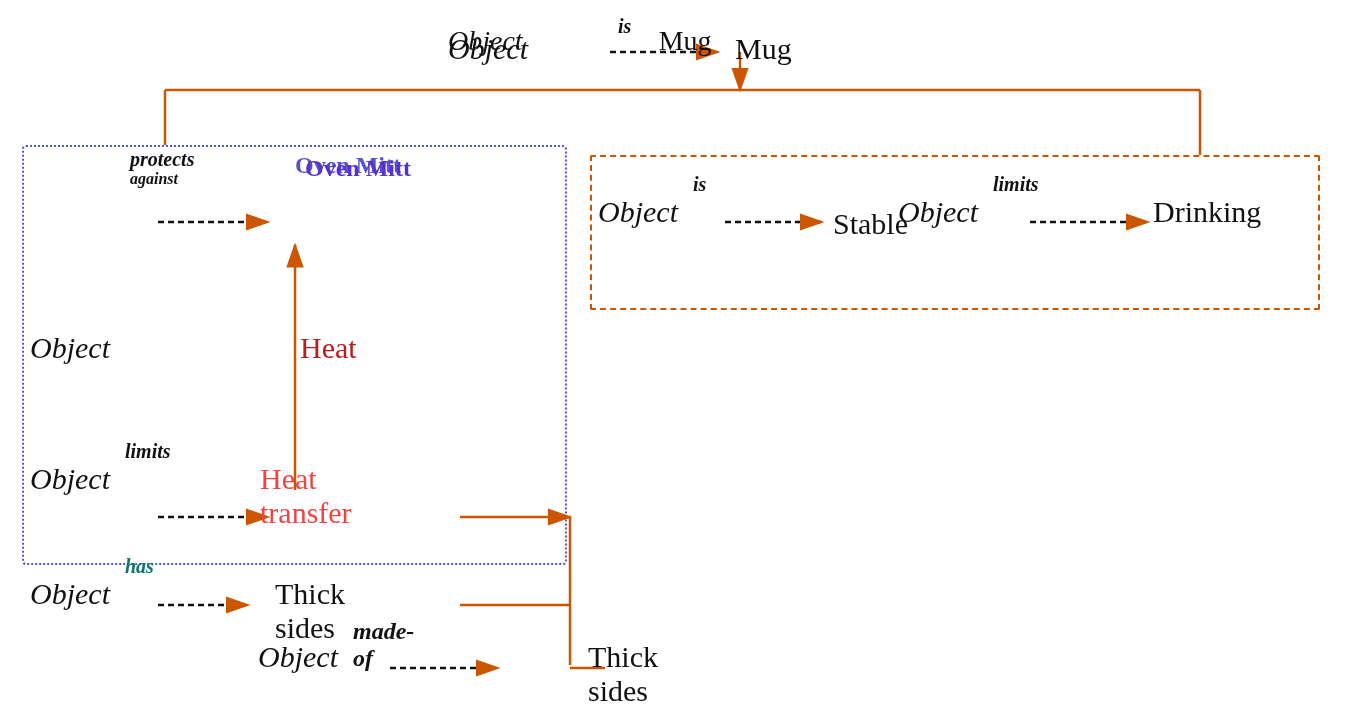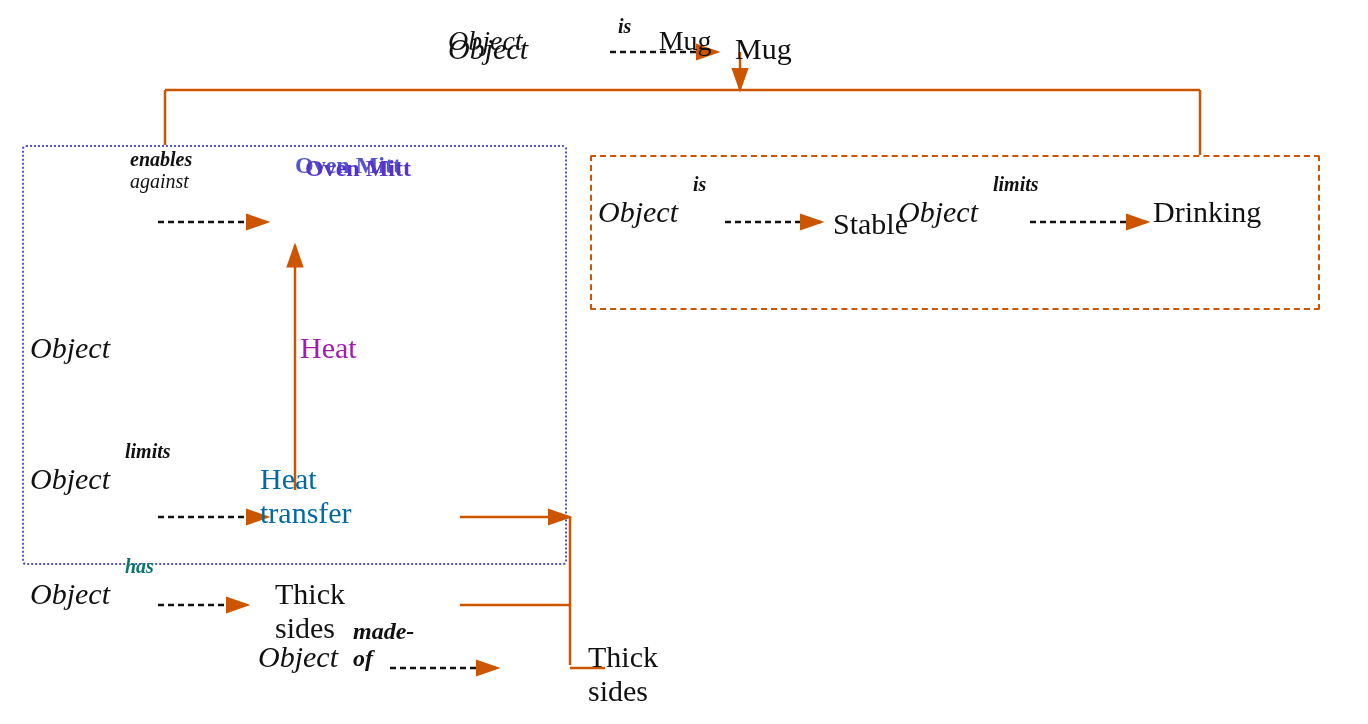--- a/index.html
+++ b/index.html
@@ -153,24 +153,24 @@
     is
   </div>
 
   <div style="position:absolute; left:448px; top:32px; font-size:30px; font-style:italic; color:#111;">
     Object
   </div>
 
   <div style="position:absolute; left:735px; top:32px; font-size:30px; color:#111;">Mug</div>
 
   <div style="position:absolute; left:30px; top:170px;">
-    <div style="font-size:20px; font-weight:700; font-style:italic; color:#111; position:absolute; left:100px; top:-22px;">enables</div>
-    <div style="font-size:20px; font-weight:400; font-style:italic; color:#111; position:absolute; left:100px; top:0px;">against</div>
+    <div style="font-size:20px; font-weight:700; font-style:italic; color:#111; position:absolute; left:100px; top:-22px;">protects</div>
+    <div style="font-size:16px; font-weight:700; font-style:italic; color:#111; position:absolute; left:100px; top:0px;">against</div>
     <div style="font-size:30px; font-style:italic; color:#111; position:absolute; left:0; top:195px; transform:translateY(-100%);">Object</div>
-    <div style="font-size:30px; color:#a21caf; position:absolute; left:270px; top:195px; transform:translateY(-100%);">Heat</div>
+    <div style="font-size:30px; color:#b91c1c; position:absolute; left:270px; top:195px; transform:translateY(-100%);">Heat</div>
   </div>
 
   <div style="position:absolute; left:305px; top:155px; font-size:24px; font-weight:700; color:#5533cc;">
     Oven Mitt
   </div>
 
   <div style="position:absolute; left:598px; top:195px;">
     <span style="font-size:30px; font-style:italic; color:#111;">Object</span>
     <span style="font-size:20px; font-weight:700; font-style:italic; color:#111; position:absolute; left:95px; top:-22px;">is</span>
     <span style="font-size:30px; color:#111; position:absolute; left:235px; top:12px;">Stable</span>
@@ -178,21 +178,21 @@
 
   <div style="position:absolute; left:898px; top:195px;">
     <span style="font-size:30px; font-style:italic; color:#111;">Object</span>
     <span style="font-size:20px; font-weight:700; font-style:italic; color:#111; position:absolute; left:95px; top:-22px;">limits</span>
     <span style="font-size:30px; color:#111; position:absolute; left:255px; top:0;">Drinking</span>
   </div>
 
   <div style="position:absolute; left:30px; top:462px;">
     <span style="font-size:30px; font-style:italic; color:#111;">Object</span>
     <span style="font-size:20px; font-weight:700; font-style:italic; color:#111; position:absolute; left:95px; top:-22px;">limits</span>
-    <span style="font-size:30px; color:#0369a1; position:absolute; left:230px; top:0;">Heat transfer</span>
+    <span style="font-size:30px; color:#ef4444; position:absolute; left:230px; top:0;">Heat transfer</span>
   </div>
 
   <div style="position:absolute; left:30px; top:577px;">
     <span style="font-size:30px; font-style:italic; color:#111;">Object</span>
     <span style="font-size:20px; font-weight:700; font-style:italic; color:#0f766e; position:absolute; left:95px; top:-22px;">has</span>
     <span style="font-size:30px; color:#111; position:absolute; left:245px; top:0;">Thick sides</span>
   </div>
 
   <div style="position:absolute; left:258px; top:640px;">
     <span style="font-size:30px; font-style:italic; color:#111;">Object</span>

